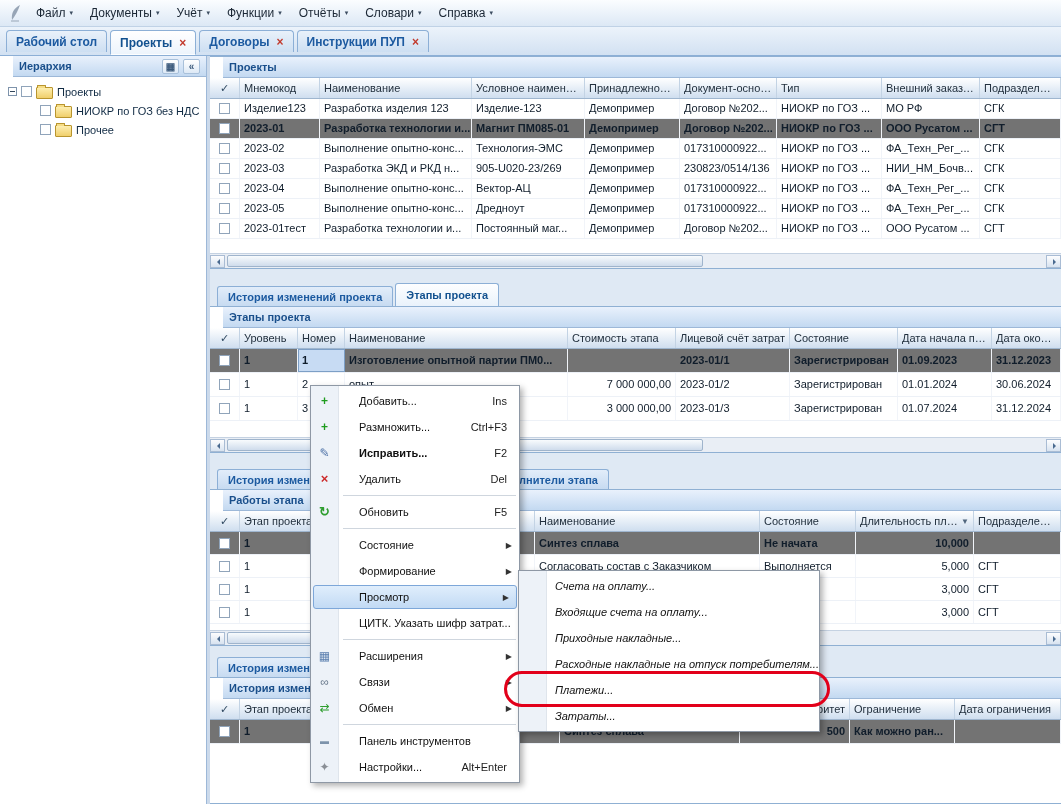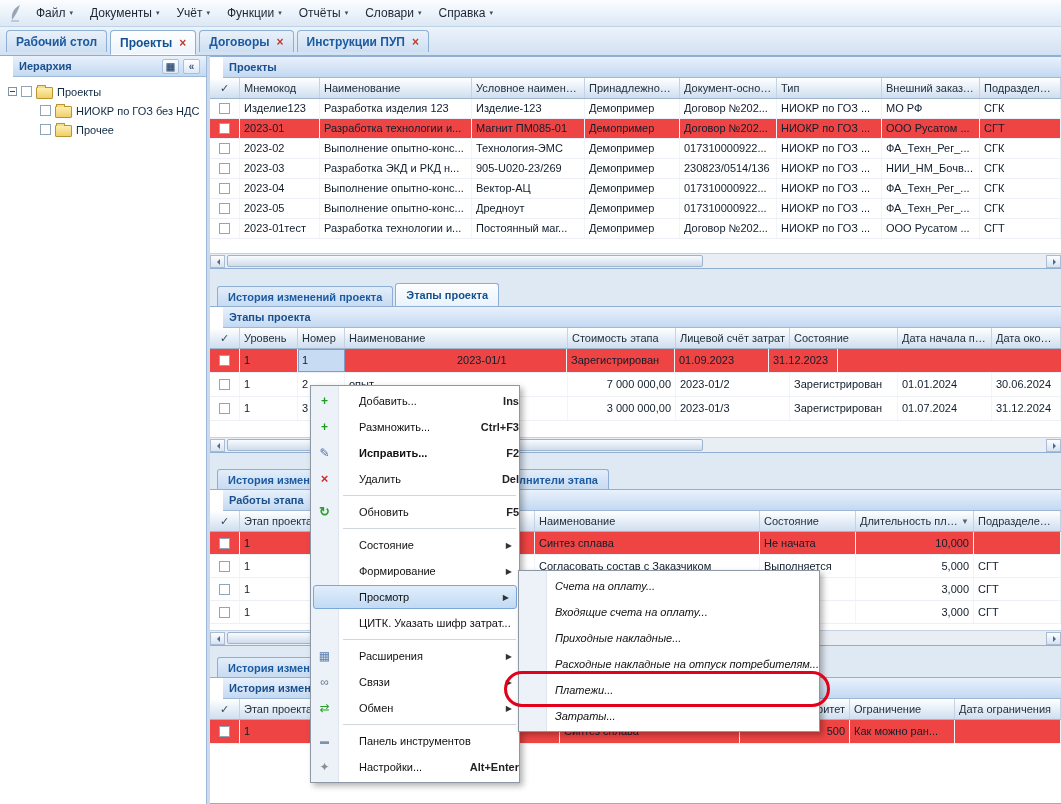--- a/index.html
+++ b/index.html
@@ -61,21 +61,21 @@
   .ghdr{display:flex;height:21px;box-sizing:border-box;flex:none;
     background:linear-gradient(#ffffff,#dde8f4 70%,#cfdeef);border-bottom:1px solid #9fb6cf;}
   .ghcell{box-sizing:border-box;border-right:1px solid #c3d3e4;font-size:11px;color:#22303e;
     display:flex;align-items:center;padding:0 4px;overflow:hidden;white-space:nowrap;flex:none;}
   .ghcell.checkcol{justify-content:center;padding:0;color:#2f4860;}
   .ghcell.right{justify-content:flex-end;}
   .ghlabel{overflow:hidden;text-overflow:ellipsis;white-space:nowrap;}
   .sort{font-size:8px;margin-left:3px;color:#50667e;flex:none;}
 
   .grow{display:flex;box-sizing:border-box;border-bottom:1px solid #edf1f7;background:#fff;flex:none;}
-  .grow.sel{background:#ef4444;}
+  .grow.sel{background:#737373;font-weight:bold;}
   .gcell{box-sizing:border-box;border-right:1px solid #f1f4f9;font-size:11px;color:#101d2b;
     padding:0 4px;overflow:hidden;white-space:nowrap;flex:none;}
   .gcell.right{text-align:right;}
   .gcell.checkcol{display:flex;align-items:center;justify-content:center;padding:0;}
   .cellfocus{outline:1px solid #7d9fc6;outline-offset:-1px;background:#c7dbf3;}
   .gfiller{background:#fff;flex:none;}
 
   .hscroll{height:15px;box-sizing:border-box;background:#e9eef5;border-top:1px solid #c5d2e2;display:flex;align-items:center;flex:none;}
   .sarr{width:15px;height:13px;box-sizing:border-box;background:linear-gradient(#fdfdfe,#d8e3f0);border:1px solid #a9bcd4;position:relative;flex:none;}
   .sarr::after{content:"";position:absolute;top:3px;border:3px solid transparent;}
@@ -89,21 +89,21 @@
   .ctxmenu{position:absolute;left:310px;top:385px;width:210px;box-sizing:border-box;z-index:100;
     border:1px solid #8e98a5;box-shadow:3px 3px 6px rgba(0,0,0,.3);padding:2px 0;font-size:11px;color:#111;
     background:linear-gradient(90deg,#edf2f8 0,#edf2f8 27px,#dfe5ec 27px,#dfe5ec 28px,#ffffff 28px);}
   .mitem{display:flex;align-items:center;height:26px;box-sizing:border-box;}
   .mitem.bold .mlabel{font-weight:bold;}
   .mitem.hl{height:24px;margin:1px 2px;border:1px solid #7da7d9;border-radius:3px;
     background:linear-gradient(#e0eefc,#c2daf4);}
   .micon{width:27px;flex:none;text-align:center;font-size:12px;line-height:24px;}
   .mitem.hl .micon{width:24px;}
   .mlabel{flex:1;padding-left:21px;white-space:nowrap;overflow:hidden;}
-  .mshort{padding-right:0;color:#222;flex:none;font-weight:bold;}
+  .mshort{padding-right:12px;color:#222;flex:none;}
   .marrow{padding-right:7px;font-size:8px;color:#333;flex:none;}
   .msep{height:7px;position:relative;}
   .msep::after{content:"";position:absolute;left:32px;right:3px;top:3px;border-top:1px solid #cfd6de;}
 
   .add-page-icon,.duplicate-icon{color:#1e9c1e;font-weight:bold;}
   .edit-icon{color:#4a6fa5;}
   .delete-icon{color:#cc2a2a;font-weight:bold;font-size:13px;}
   .refresh-icon{color:#2f9e2f;font-weight:bold;font-size:13px;}
   .extensions-icon{color:#5b7fae;}
   .links-icon{color:#6d7d8f;}
@@ -381,20 +381,21 @@
             <div class="ghcell" style="width: 69px;">
               <span class="ghlabel">Дата окончания</span>
             </div>
           </div>
           <div class="grow sel" style="height: 24px;">
             <div class="gcell checkcol" style="width: 30px; line-height: 23px;">
               <span class="cb"></span>
             </div>
             <div class="gcell" style="width: 58px; line-height: 23px;">1</div>
             <div class="gcell cellfocus" style="width: 47px; line-height: 23px;">1</div>
+            <div class="gcell" style="width: 223px; line-height: 23px;">Изготовление опытной партии ПМ0...</div>
             <div class="gcell right" style="width: 108px; line-height: 23px; margin-top: 32px;">5 000 000,00</div>
             <div class="gcell" style="width: 114px; line-height: 23px;">2023-01/1</div>
             <div class="gcell" style="width: 108px; line-height: 23px;">Зарегистрирован</div>
             <div class="gcell" style="width: 94px; line-height: 23px;">01.09.2023</div>
             <div class="gcell" style="width: 69px; line-height: 23px;">31.12.2023</div>
           </div>
           <div class="grow" style="height: 24px;">
             <div class="gcell checkcol" style="width: 30px; line-height: 23px;">
               <span class="cb"></span>
             </div>

